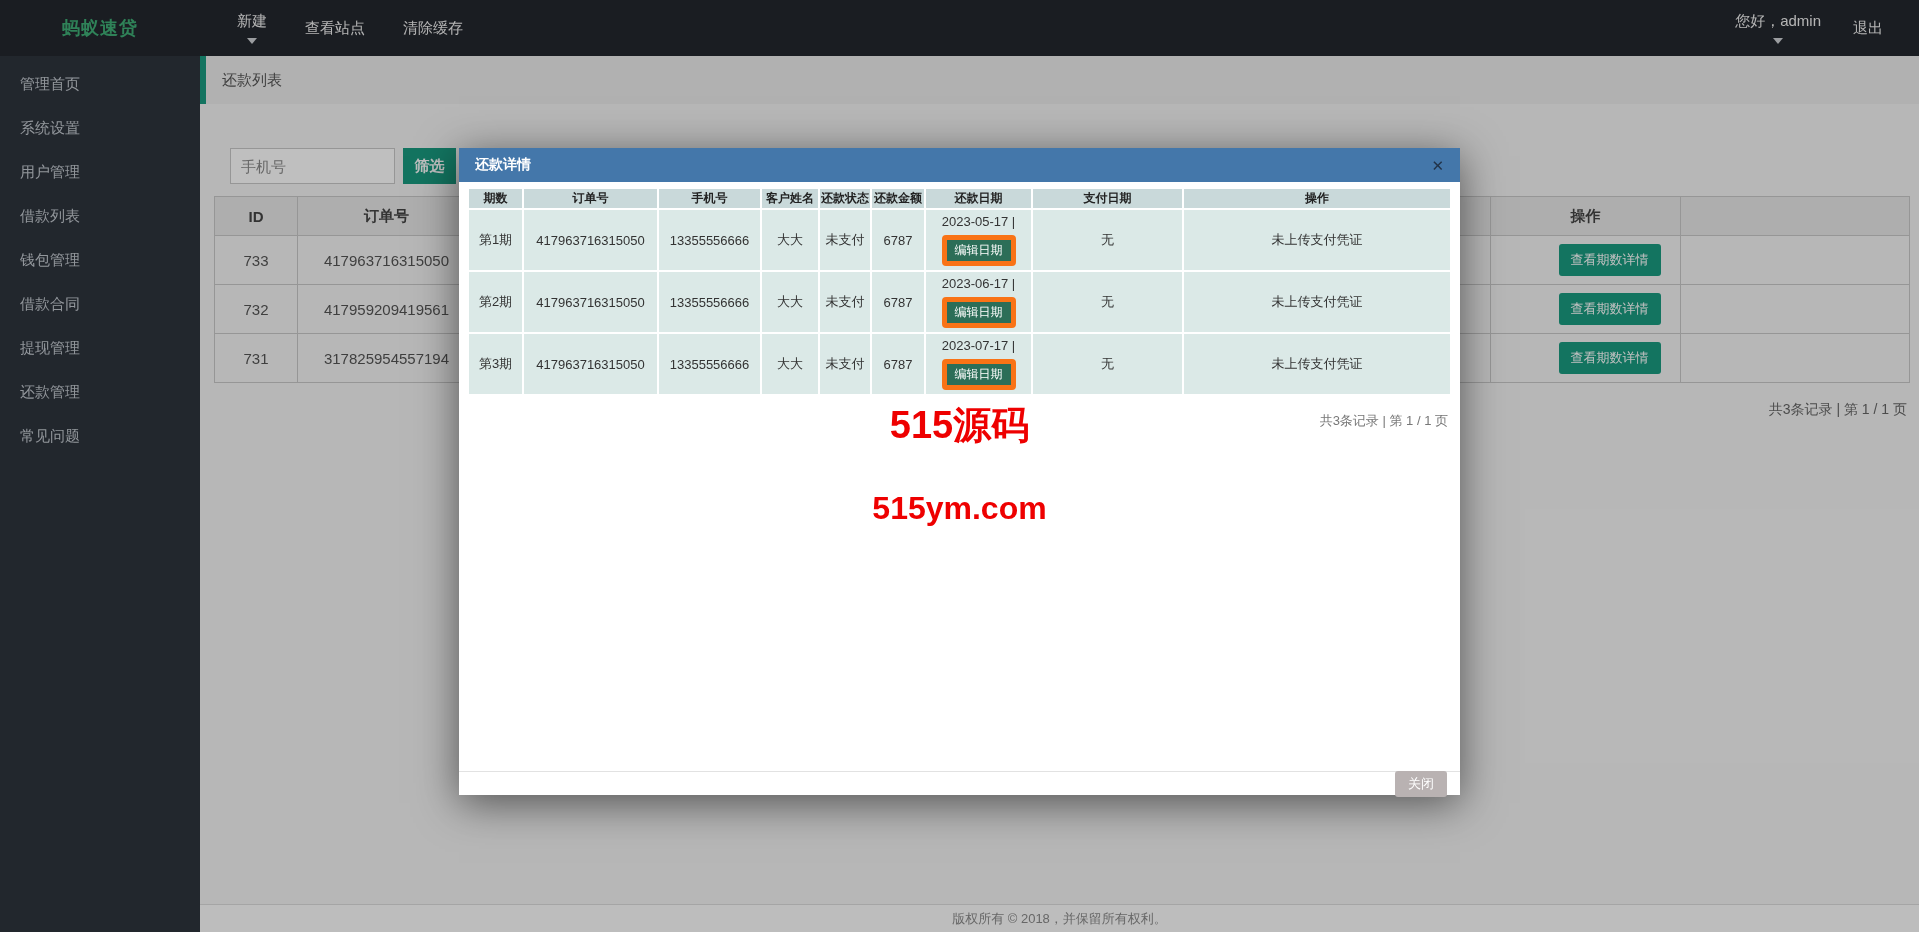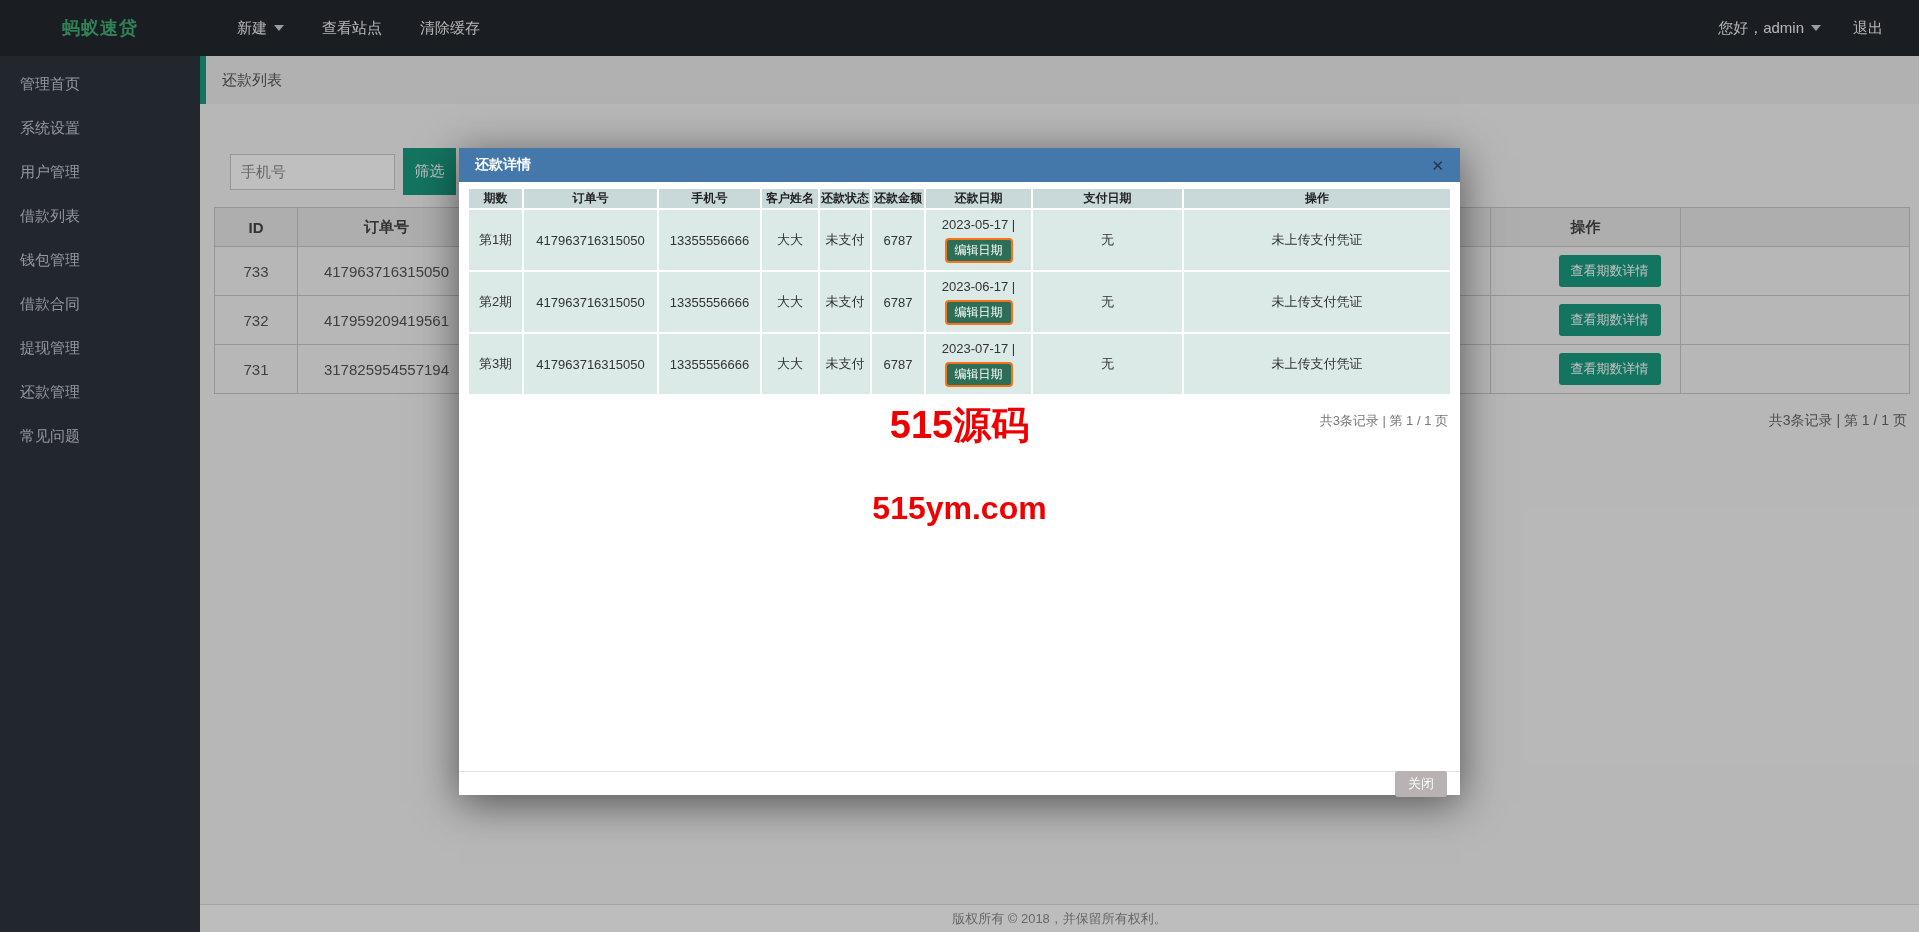--- a/index.html
+++ b/index.html
@@ -8,40 +8,40 @@
   }
   *{margin:0;padding:0;box-sizing:border-box;}
   html,body{width:1919px;height:932px;overflow:hidden;background:#f5f5f5;
     font-family:"Liberation Sans","DejaVu Sans",sans-serif;}
   
   .topbar{position:absolute;left:0;top:0;width:1919px;height:56px;background:var(--topbar-bg);
     display:flex;align-items:center;z-index:1;}
   .logo-area{width:200px;text-align:center;}
   .logo{color:var(--logo-green);font-size:18px;font-weight:bold;letter-spacing:1px;}
   .topnav{display:flex;align-items:center;padding-left:37px;gap:38px;}
-  .topnav-item{color:#f0f0f0;font-size:15px;cursor:pointer;display:flex;align-items:center;gap:7px;}
+  .topnav-item{color:#f0f0f0;font-size:15px;cursor:pointer;display:flex;align-items:center;gap:7px;flex-direction:column;}
   .caret{width:0;height:0;border-left:5px solid transparent;border-right:5px solid transparent;
     border-top:6px solid #cfd2d6;display:inline-block;}
   .topbar-right{margin-left:auto;display:flex;align-items:center;gap:32px;padding-right:36px;}
   
   .sidebar{position:absolute;left:0;top:56px;width:200px;height:876px;background:var(--sidebar-bg);
     padding-top:6px;z-index:1;}
   .side-item{height:44px;line-height:44px;padding-left:20px;color:#c3c9cf;font-size:15px;cursor:pointer;}
   
   .main{position:absolute;left:200px;top:56px;width:1719px;height:876px;}
   .breadcrumb-bar{position:relative;height:48px;background:#ececec;line-height:48px;}
   .breadcrumb-stripe{position:absolute;left:0;top:0;width:6px;height:48px;background:var(--accent-teal);}
   .breadcrumb-text{padding-left:22px;font-size:15px;color:#555;}
   .content{padding:44px 10px 0 14px;}
   .filter-row{display:flex;align-items:center;gap:8px;margin:0 0 12px 16px;}
   .phone-input{width:165px;height:36px;border:1px solid #c9c9c9;background:#fff;font-size:15px;
     padding:0 10px;color:#333;outline:none;}
   .phone-input::placeholder{color:#8a8a8a;}
-  .filter-btn{width:53px;height:47px;background:var(--accent-teal);border:none;color:#fff;
-    font-size:15px;cursor:pointer;}
+  .filter-btn{width:53px;height:36px;background:var(--accent-teal);border:none;color:#fff;
+    font-size:15px;cursor:pointer;font-weight:bold;}
   table.orders{border-collapse:collapse;table-layout:fixed;width:1696px;background:#f5f5f5;}
   table.orders th,table.orders td{border:1px solid #c9c9c9;text-align:center;}
   table.orders th{height:39px;font-size:15px;font-weight:bold;color:#444;background:#e9e9e9;}
   table.orders td{height:49px;font-size:15px;color:#555;}
   td.action-cell{text-align:left;}
   .view-btn{margin-left:48px;height:32px;padding:0 12px;background:var(--accent-teal);border:none;
     border-radius:3px;color:#fff;font-size:13px;cursor:pointer;}
   .page-pagination{margin-top:18px;text-align:right;padding-right:2px;font-size:14px;color:#666;}
   .footer{position:absolute;left:0;bottom:0;width:1719px;height:28px;background:#fcfcfc;
     border-top:1px solid #ddd;text-align:center;line-height:27px;font-size:13px;color:#8a8a8a;}
@@ -55,21 +55,21 @@
   .modal-close{margin-left:auto;color:#223349;font-size:15px;font-weight:bold;cursor:pointer;
     line-height:1;padding:2px 4px;}
   .modal-body{flex:1;padding:5px 8px 0;}
   table.detail{border-collapse:collapse;table-layout:fixed;width:100%;}
   table.detail th{background:#c9d9da;border:2px solid #fff;font-size:12px;font-weight:bold;
     color:#222;height:21px;text-align:center;}
   table.detail td{background:#dbe9e7;border:2px solid #fff;font-size:13px;color:#333;
     height:62px;text-align:center;vertical-align:middle;padding:2px;}
   .amount{color:var(--amount-red);}
   .date-line{display:block;margin-bottom:6px;}
-  .edit-btn{background:#2c6e58;color:#fff;border:2px solid #f97316;border-radius:4px;
+  .edit-btn{background:#2c6e58;color:#fff;border:5px solid #f97316;border-radius:4px;
     font-size:12px;padding:2px 8px;cursor:pointer;}
   .wm-row{position:relative;height:36px;margin-top:6px;}
   .wm-1{position:absolute;left:50%;top:-2px;transform:translateX(-50%);
     color:var(--wm-red);font-size:38px;font-weight:bold;}
   .modal-pagination{position:absolute;right:4px;top:10px;font-size:13px;color:#777;}
   .wm-2{text-align:center;margin-top:52px;color:var(--wm-red);font-size:32px;font-weight:bold;}
   .modal-footer{flex:none;height:24px;border-top:1px solid #e2e2e2;display:flex;align-items:center;
     justify-content:flex-end;padding-right:13px;padding-left:12px;}
   .close-btn{background:#b9b2b2;border:none;border-radius:3px;color:#fff;font-size:13px;
     padding:4px 13px;cursor:pointer;}

